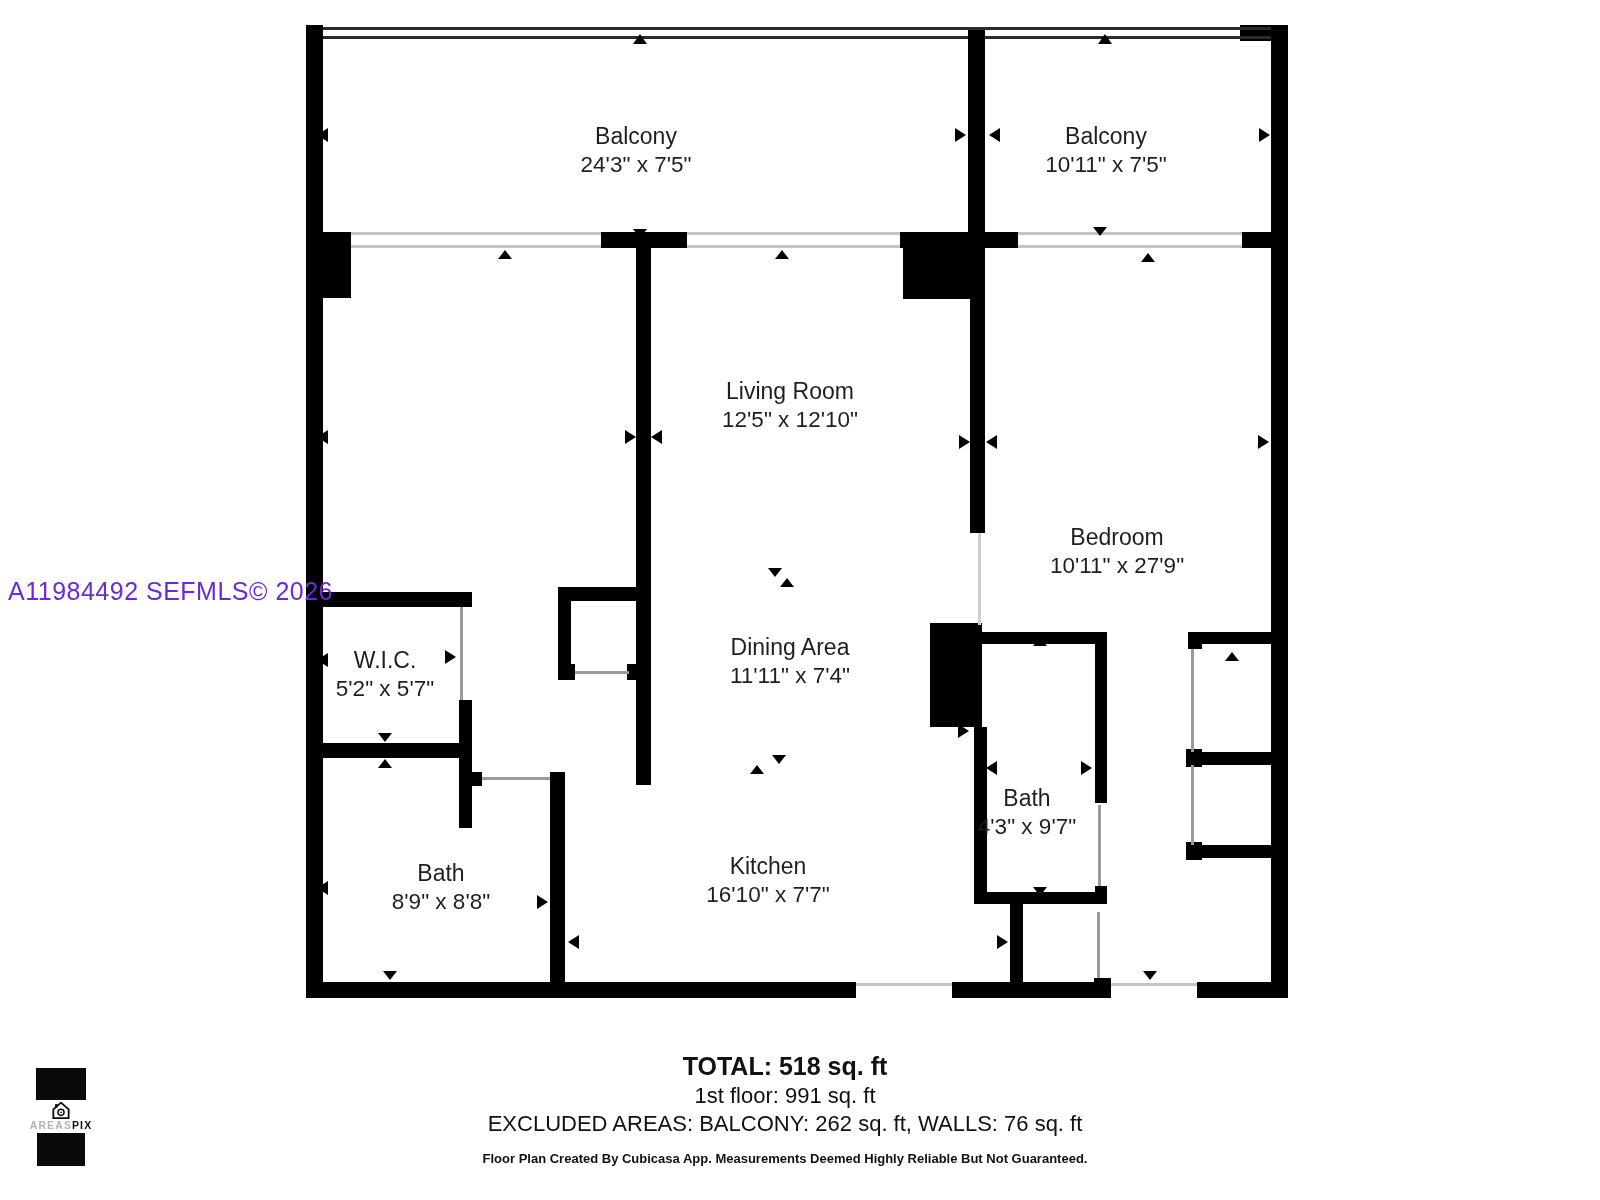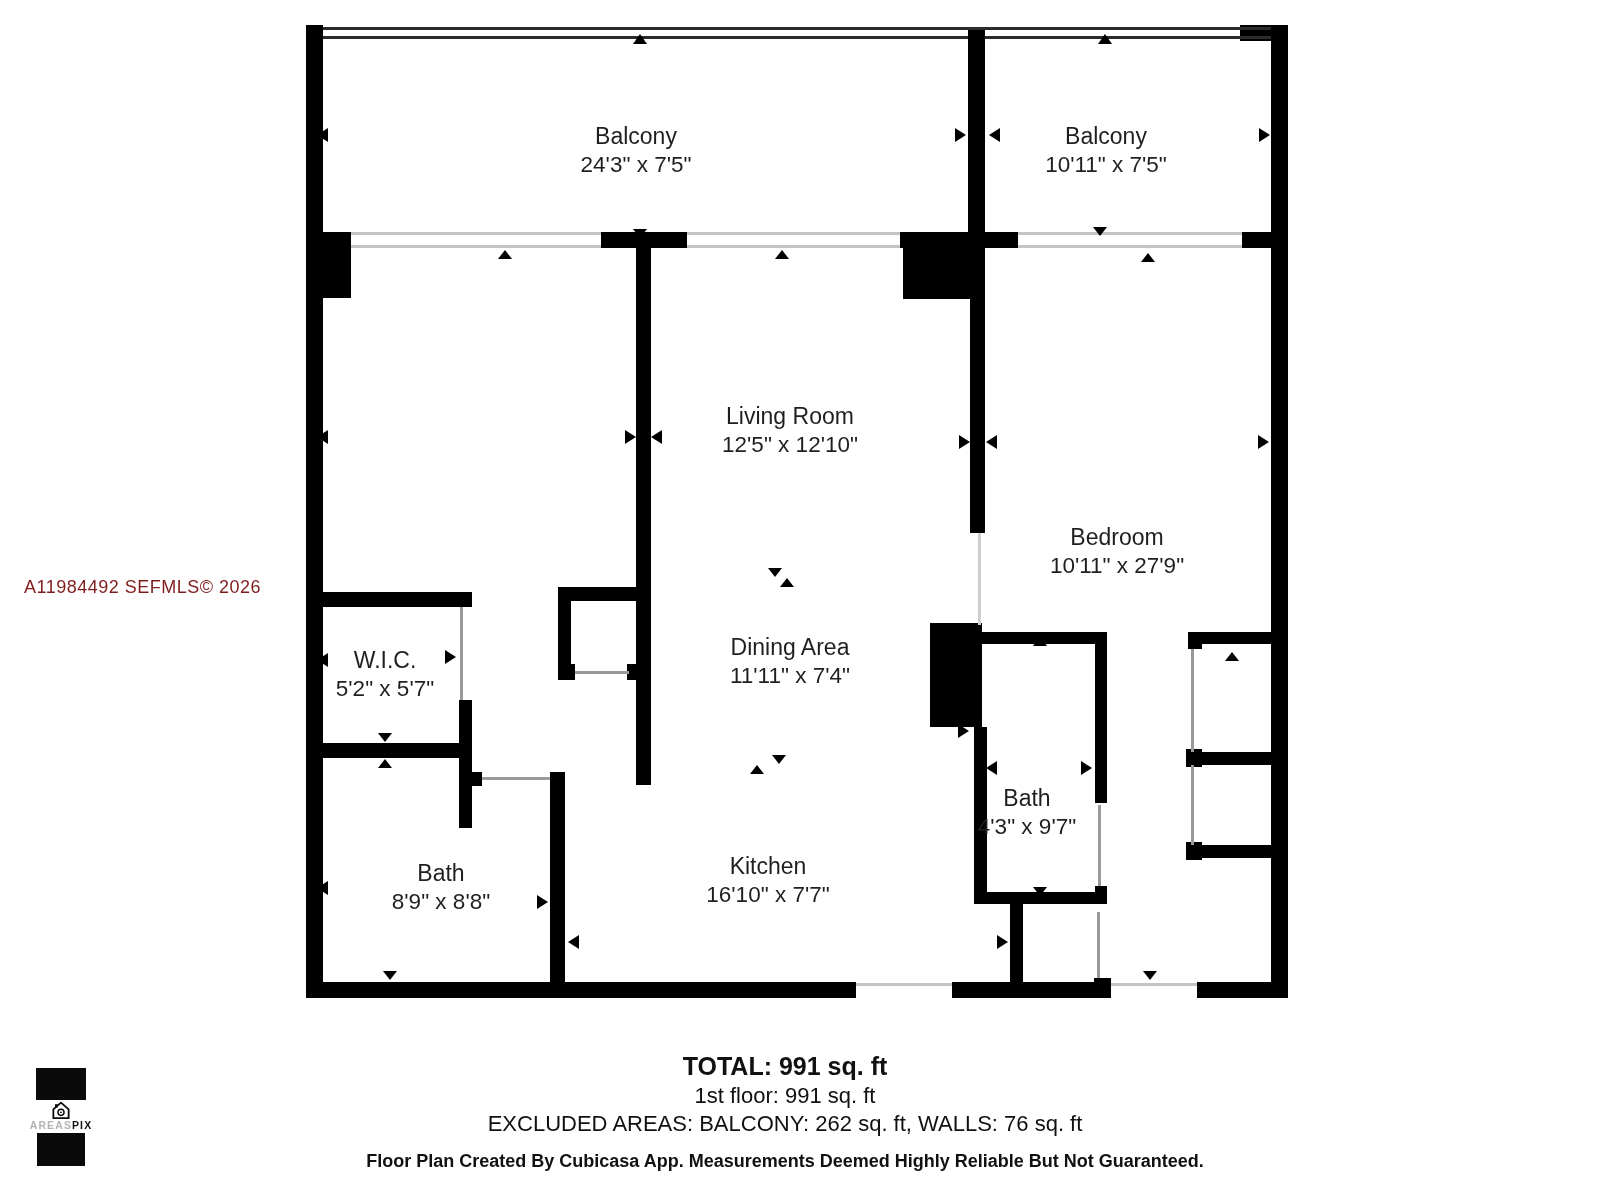--- a/index.html
+++ b/index.html
@@ -3,28 +3,28 @@
 <meta charset="utf-8">
 <style>
   html,body{margin:0;padding:0;background:#ffffff;}
   .page{position:relative;width:1300px;height:1200px;background:#ffffff;overflow:hidden;
         font-family:"Liberation Sans","DejaVu Sans",sans-serif;}
   .plan-svg{position:absolute;left:0;top:0;width:1600px;height:1200px;}
   .room-label{position:absolute;transform:translate(-50%,-50%);text-align:center;
               color:#1f1f1f;font-size:23px;line-height:1.24;white-space:nowrap;}
   .room-label .rname{font-size:23px;}
   .room-label .rdims{font-size:22.5px;}
-  .watermark{position:absolute;left:24px;top:577px;font-size:18px;color:#7f1d1d;
+  .watermark{position:absolute;left:8px;top:577px;font-size:25px;color:#6d28d9;
              letter-spacing:0.5px;white-space:nowrap;}
   .footer{position:absolute;left:785px;top:1052px;transform:translateX(-50%);
           text-align:center;color:#111;white-space:nowrap;}
   .footer .total{font-size:25px;font-weight:bold;margin-bottom:2px;}
   .footer .floor1{font-size:22px;margin-bottom:2px;text-align:center;}
   .footer .excluded{font-size:22px;}
-  .footer .disclaimer{font-size:18px;font-weight:600;margin-top:14px;}
+  .footer .disclaimer{font-size:13px;font-weight:600;margin-top:14px;}
   .logo{position:absolute;left:35px;top:1068px;width:52px;display:flex;
         flex-direction:column;align-items:center;}
   .logo .block1{width:50px;height:32px;background:#0a0a0a;}
   .logo .house{margin-top:2px;height:17px;}
   .logo .brand{font-size:10.5px;font-weight:bold;letter-spacing:1.1px;line-height:1;
                margin:1px 0 2px 0;white-space:nowrap;}
   .logo .brand .b1{color:#b3b3b3;}
   .logo .brand .b2{color:#121212;text-align:center;}
   .logo .block2{width:48px;height:33px;background:#0a0a0a;}
 </style>
@@ -155,21 +155,21 @@
   </svg>
 
   <div class="room-label" style="left:636px;top:150px">
     <div class="rname">Balcony</div>
     <div class="rdims">24'3" x 7'5"</div>
   </div>
   <div class="room-label" style="left:1106px;top:150px">
     <div class="rname">Balcony</div>
     <div class="rdims">10'11" x 7'5"</div>
   </div>
-  <div class="room-label" style="left:790px;top:430px">
+  <div class="room-label" style="left:790px;top:405px">
     <div class="rname">Living Room</div>
     <div class="rdims">12'5" x 12'10"</div>
   </div>
   <div class="room-label" style="left:1117px;top:551px">
     <div class="rname">Bedroom</div>
     <div class="rdims">10'11" x 27'9"</div>
   </div>
   <div class="room-label" style="left:385px;top:674px">
     <div class="rname">W.I.C.</div>
     <div class="rdims">5'2" x 5'7"</div>
@@ -187,21 +187,21 @@
     <div class="rdims">16'10" x 7'7"</div>
   </div>
   <div class="room-label" style="left:1027px;top:812px">
     <div class="rname">Bath</div>
     <div class="rdims">4'3" x 9'7"</div>
   </div>
 
   <div class="watermark">A11984492  SEFMLS© 2026</div>
 
   <div class="footer">
-    <div class="total">TOTAL: 991 sq. ft</div>
+    <div class="total">TOTAL: 518 sq. ft</div>
     <div class="floor1">1st floor: 991 sq. ft</div>
     <div class="excluded">EXCLUDED AREAS: BALCONY: 262 sq. ft, WALLS: 76 sq. ft</div>
     <div class="disclaimer">Floor Plan Created By Cubicasa App. Measurements Deemed Highly Reliable But Not Guaranteed.</div>
   </div>
 
   <div class="logo">
     <div class="block1"></div>
     <svg class="house" width="18" height="17" viewBox="0 0 20 20">
       <rect x="3" y="2.5" width="3.2" height="4" fill="#0a0a0a"></rect>
       <path d="M10 0.8 L19 8.6 V19 H1 V8.6 Z" fill="none" stroke="#0a0a0a" stroke-width="2.1"></path>

